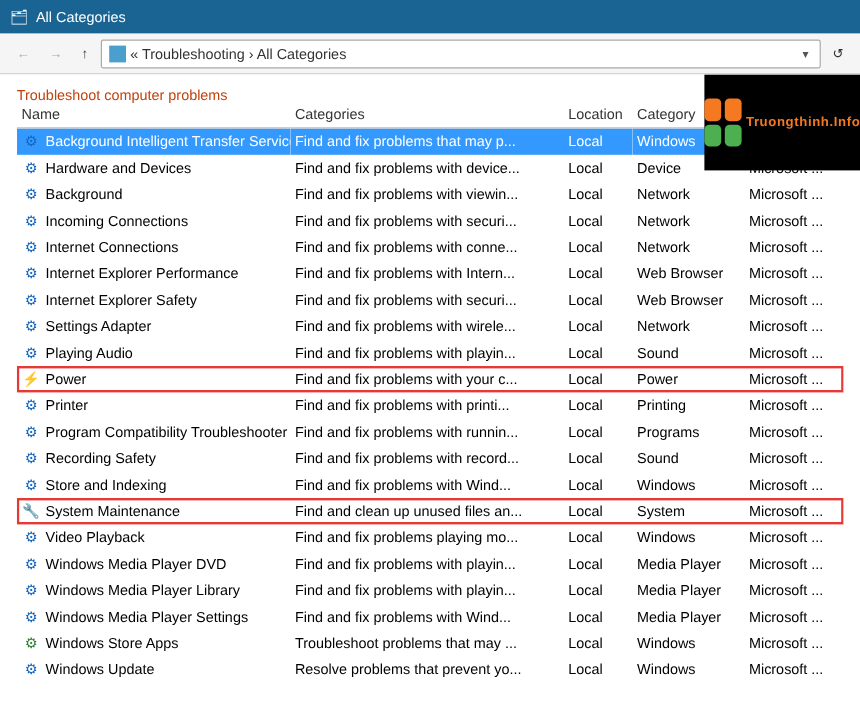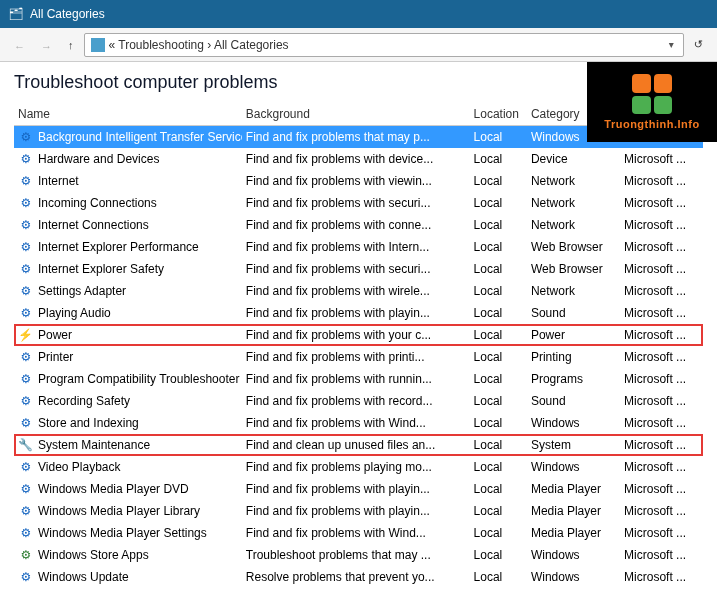--- a/index.html
+++ b/index.html
@@ -85,21 +85,21 @@
 
     
     .brand-logo {
       position: absolute;
       top: 0;
       right: 0;
       width: 130px;
       height: 80px;
       background: #000;
       display: flex;
-      flex-direction: column;
+      flex-direction: row;
       align-items: center;
       justify-content: center;
       gap: 4px;
     }
     .brand-squares {
       display: grid;
       grid-template-columns: 1fr 1fr;
       gap: 3px;
       width: 40px;
       height: 40px;
@@ -110,24 +110,23 @@
     .brand-sq.orange { background: #f47920; }
     .brand-sq.green { background: #4caf50; }
     .brand-text {
       color: #f47920;
       font-size: 11px;
       font-weight: bold;
       letter-spacing: 0.5px;
     }
 
     .page-title {
-      color: #0f172a;
-      font-size: 18px;
+      color: #c2410c;
+      font-size: 12px;
       font-weight: 300;
-      margin-bottom: 12px;
     }
 
     
     .table-container {
       width: 100%;
       overflow: hidden;
     }
     table {
       width: 100%;
       border-collapse: collapse;
@@ -222,21 +221,21 @@
     <span class="brand-text">Truongthinh.Info</span>
   </div>
 
   <div class="page-title">Troubleshoot computer problems</div>
 
   <div class="table-container">
     <table>
       <thead>
         <tr>
           <th class="col-name">Name</th>
-          <th class="col-desc">Background</th>
+          <th class="col-desc">Categories</th>
           <th class="col-loc">Location</th>
           <th class="col-cat">Category</th>
           <th class="col-pub">Publisher</th>
         </tr>
       </thead>
       <tbody id="table-body">
       <tr class="selected">
             <td class="col-name"><span class="row-icon">
                 <span class="icon-box icon-blue">⚙</span>
                 <span>Background Intelligent Transfer Service</span>
@@ -252,21 +251,21 @@
                 <span>Hardware and Devices</span>
               </span></td>
             <td class="col-desc">Find and fix problems with device...</td>
             <td class="col-loc">Local</td>
             <td class="col-cat">Device</td>
             <td class="col-pub">Microsoft ...</td>
           </tr>
           <tr>
             <td class="col-name"><span class="row-icon">
                 <span class="icon-box icon-blue">⚙</span>
-                <span>Internet</span>
+                <span>Background</span>
               </span></td>
             <td class="col-desc">Find and fix problems with viewin...</td>
             <td class="col-loc">Local</td>
             <td class="col-cat">Network</td>
             <td class="col-pub">Microsoft ...</td>
           </tr>
           <tr>
             <td class="col-name"><span class="row-icon">
                 <span class="icon-box icon-blue">⚙</span>
                 <span>Incoming Connections</span>

